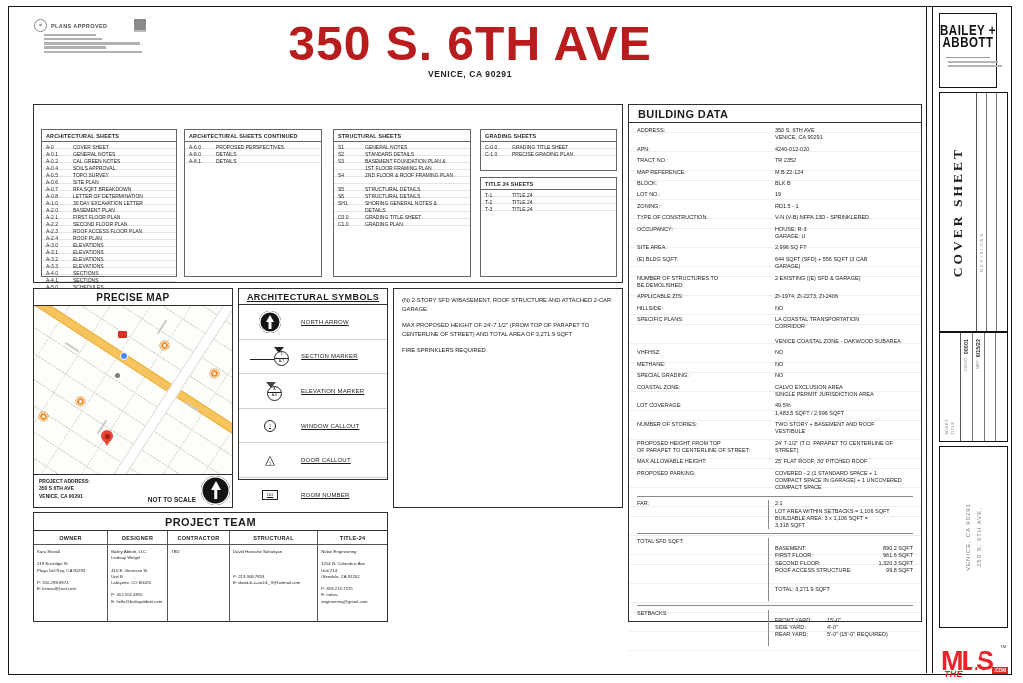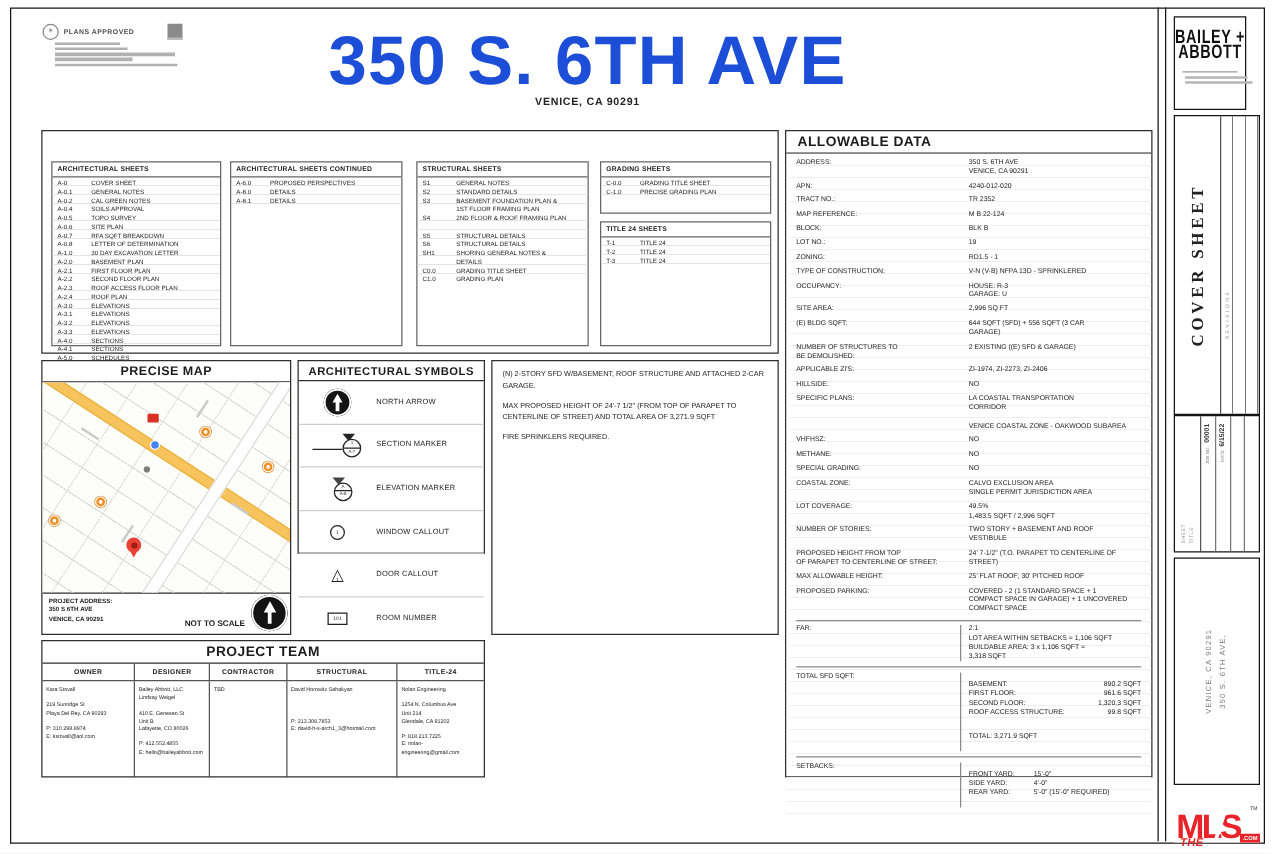--- a/index.html
+++ b/index.html
@@ -4,21 +4,21 @@
 <style>
   html,body{margin:0;padding:0;background:#e9e9e9;}
   .page{position:relative;width:1023px;height:683px;background:#ffffff;overflow:hidden;
         font-family:"Liberation Sans",sans-serif;color:#1c1c1c;}
   .border-outer{position:absolute;left:8px;top:6px;width:1002px;height:667px;border:1.5px solid #141414;}
   .tb-sep{position:absolute;left:926px;top:6px;width:5px;height:667px;border-left:1.5px solid #141414;border-right:1.5px solid #141414;}
 
   
   .hdr{position:absolute;left:170px;top:20px;width:600px;text-align:center;}
   .hdr-sub{font-size:11px;font-weight:bold;letter-spacing:.2px;color:#222;}
-  .hdr-title{font-size:55px;font-weight:bold;letter-spacing:1px;line-height:1.02;color:#1d4ed8;}
+  .hdr-title{font-size:48px;font-weight:bold;letter-spacing:1px;line-height:1.02;color:#b91c1c;}
   .hdr-city{font-size:8.5px;font-weight:bold;letter-spacing:.6px;color:#222;}
 
   
   .stamp{position:absolute;left:34px;top:19px;width:112px;height:52px;font-size:5px;color:#555;}
   .stamp-top{display:flex;align-items:center;gap:4px;}
   .seal{width:11px;height:11px;border:1px solid #888;border-radius:50%;color:#888;font-size:6px;line-height:10px;text-align:center;}
   .stamp-title{font-weight:bold;letter-spacing:.4px;font-size:5.5px;color:#4c4c4c;}
   .ladbs{width:12px;height:13px;background:#8a8a8a;margin-left:auto;box-shadow:inset 2px 0 0 #fff0, inset 0 -2px 0 #bbb;}
   .stamp-line{height:2.4px;background:#9d9d9d;margin:1.8px 0 0 10px;opacity:.8;}
 
@@ -347,21 +347,21 @@
           </div>
           <div class="ix-row">
             <span class="ix-n">T-3</span>
             <span class="ix-t">TITLE 24</span>
           </div>
         </div>
     </div>
   </div>
 
   <div class="panel" style="left:628px;top:104px;width:294px;height:518px;">
-    <div class="panel-title" style="font-size:11px;text-align:left;padding-left:9px;">ALLOWABLE DATA</div>
+    <div class="panel-title" style="font-size:11px;text-align:left;padding-left:9px;">BUILDING DATA</div>
     <div class="bd-rows">
       <div>
           <div class="bd-row">
           <div class="bd-key" style="white-space:pre-line">ADDRESS:</div>
           <div class="bd-val">350 S. 6TH AVE
 VENICE, CA 90291</div>
         </div>
           <div class="bd-row">
           <div class="bd-key" style="white-space:pre-line">APN:</div>
           <div class="bd-val">4240-012-020</div>
@@ -519,21 +519,21 @@
         <div>VENICE, CA 90291</div>
       </div>
       <div class="nts">NOT TO SCALE</div>
       <div class="narrow narrow-lg">
           <div class="tri"></div>
           <div class="stem"></div>
         </div>
     </div>
   </div>
 
-  <div class="panel" style="left:238px;top:288px;width:150px;height:155px;">
+  <div class="panel" style="left:238px;top:288px;width:150px;height:192px;text-decoration:underline;">
     <div class="panel-title" style="font-size:9px;">ARCHITECTURAL SYMBOLS</div>
     <div class="sym-row">
       <div class="sym-cell">
           <div class="narrow narrow-sm">
             <div class="tri"></div>
             <div class="stem"></div>
           </div>
         </div>
       <div class="sym-lbl">NORTH ARROW</div>
     </div>

